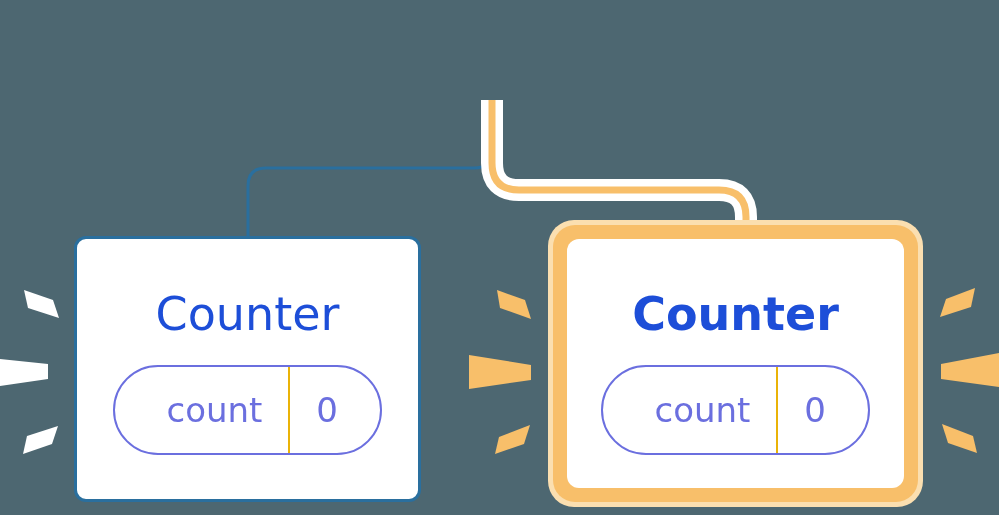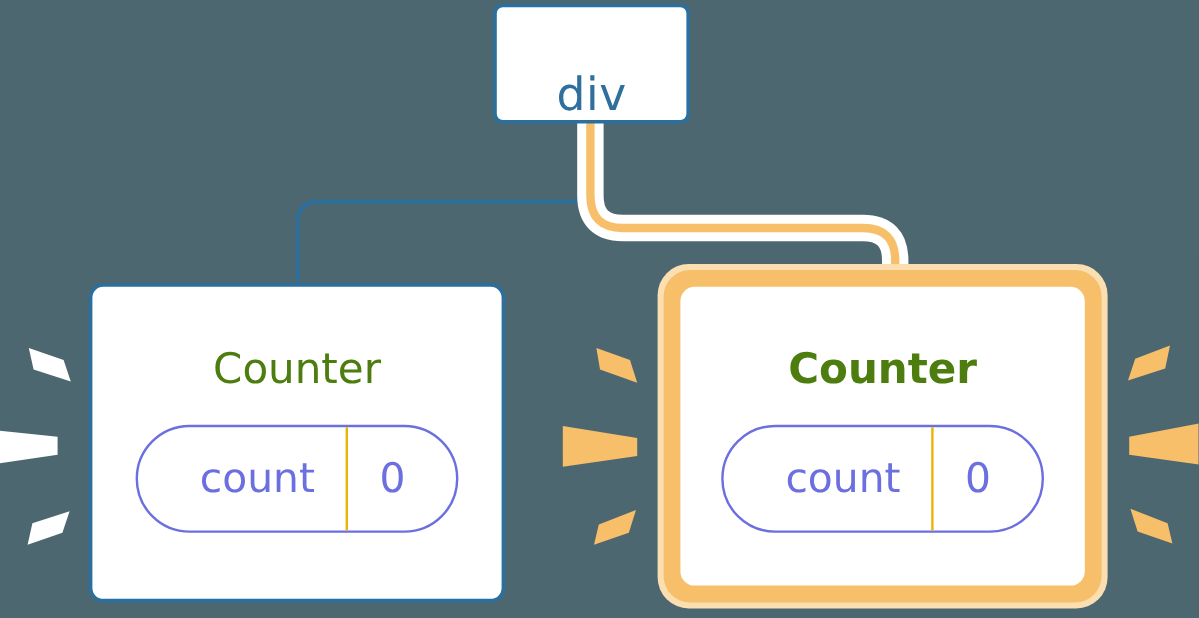--- a/index.html
+++ b/index.html
@@ -90,22 +90,22 @@
   }
   .node-counter-right {
     position: static;
     width: 100%;
     height: 100%;
     border-radius: 12px;
     border: none;
   }
 
   .node-title {
-    color: #4d7c0f;
-    font-size: 35px;
+    color: #1d4ed8;
+    font-size: 46px;
     line-height: 1;
     margin-top: 52px;
     white-space: nowrap;
   }
   .node-title.bold { font-weight: bold; }
 
   
   .pill {
     margin-top: 28px;
     height: 90px;
@@ -140,23 +140,20 @@
 
   <svg id="wires" viewBox="0 0 999 515">
 
     <path d="M 492 103 L 492 150 Q 492 168 474 168 L 266 168 Q 248 168 248 186 L 248 236" fill="none" stroke="#2a6f9e" stroke-width="3"></path>
 
     <path d="M 492 100 L 492 163 Q 492 190 519 190 L 719 190 Q 746 190 746 217 L 746 240" fill="none" stroke="#ffffff" stroke-width="22" stroke-linecap="butt"></path>
 
     <path d="M 492 100 L 492 163 Q 492 190 519 190 L 719 190 Q 746 190 746 217 L 746 240" fill="none" stroke="#f8bf6a" stroke-width="7" stroke-linecap="butt"></path>
   </svg>
 
-  <div class="node node-div">
-    <span class="node-title">div</span>
-  </div>
 
   <div class="node node-counter-left">
     <span class="node-title">Counter</span>
     <div class="pill">
       <span class="pill-key">count</span>
       <span class="pill-val">0</span>
     </div>
   </div>
 
   <div class="node-counter-right-frame">

